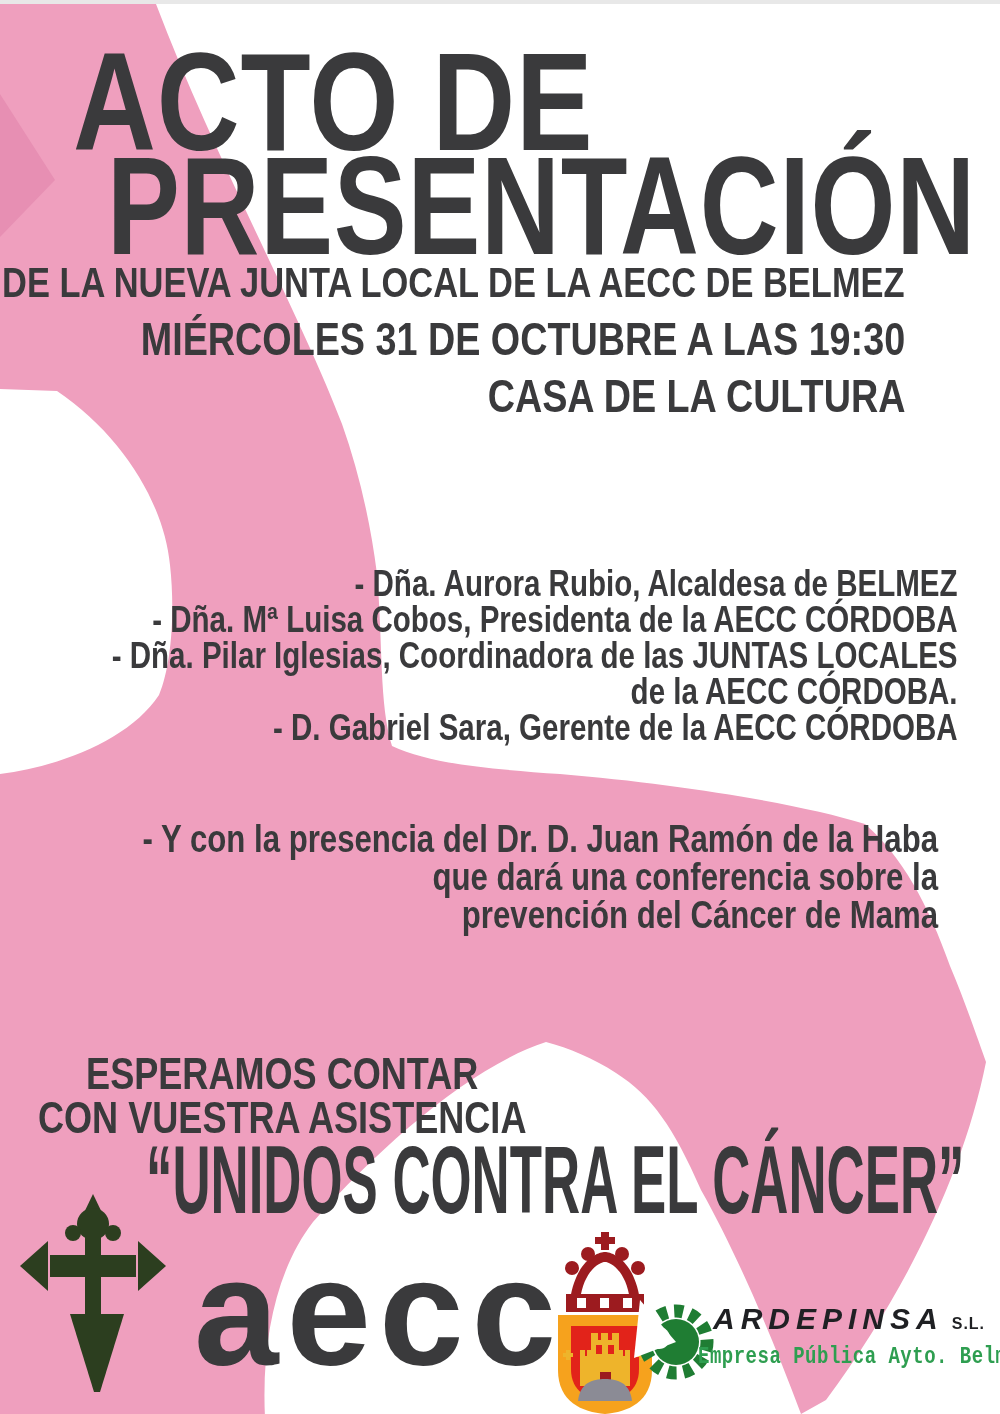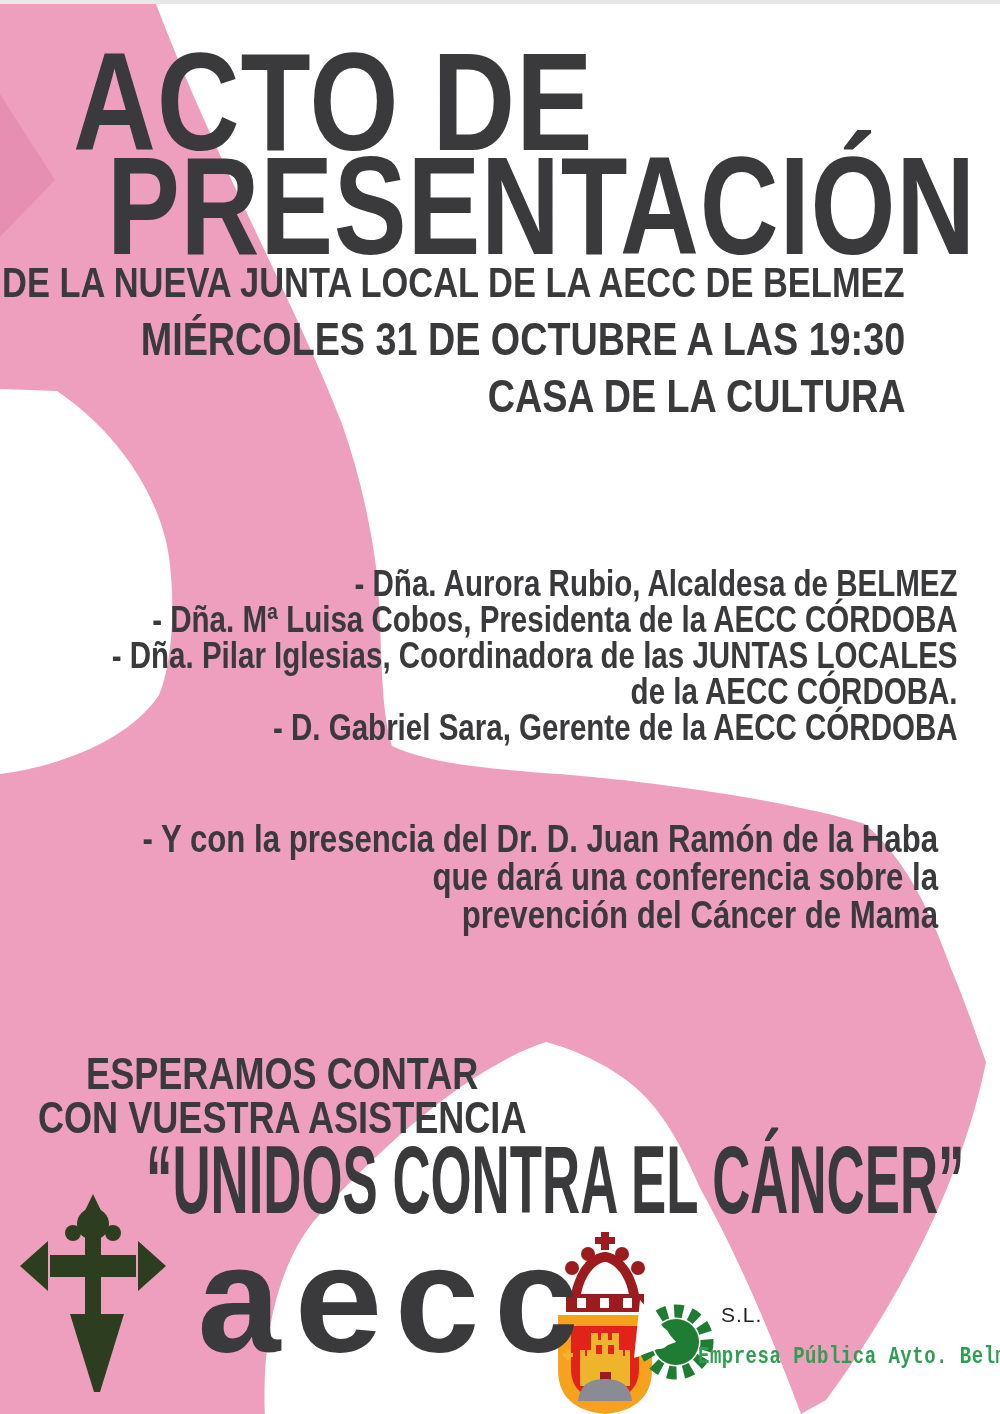--- a/index.html
+++ b/index.html
@@ -23,28 +23,28 @@
   .sub3{right:95px;top:369px;font-size:46px;transform:scaleX(.82);transform-origin:right top;}
   .names{right:42px;top:562px;font-size:36px;line-height:35px;text-align:right;
          transform:scaleX(.82);transform-origin:right top;}
   .conf{right:62px;top:816px;font-size:38px;line-height:44px;text-align:right;
         transform:scaleX(.82);transform-origin:right top;}
   .closing{left:38px;top:1048px;font-size:44px;line-height:42px;text-align:center;
            transform:scaleX(.82);transform-origin:left top;}
   .slogan{left:146px;top:1128px;font-size:96px;line-height:1;
           transform:scaleX(.55);transform-origin:left top;}
   
-  .aecc-name{left:194px;top:1232px;font-family:Liberation Mono, monospace;font-weight:700;
+  .aecc-name{left:194px;top:1232px;font-family:Liberation Sans, sans-serif;font-weight:700;
              font-size:152px;line-height:1;letter-spacing:8px;}
   .aecc-tag{left:252px;top:1352px;font-family:"Liberation Serif",serif;font-style:italic;
             font-size:40px;line-height:1;}
   
   .ard-row{left:713px;top:1300px;display:flex;align-items:baseline;color:#1f2023;}
   .ard-name{font-size:30px;font-weight:700;font-style:italic;letter-spacing:6px;line-height:1;}
-  .ard-sfx{font-size:21px;font-weight:400;letter-spacing:1px;margin-left:8px;line-height:1;}
+  .ard-sfx{font-size:16px;font-weight:700;letter-spacing:1px;margin-left:8px;line-height:1;}
   .ard-tag{left:698px;top:1341px;font-family:"Liberation Mono","DejaVu Sans Mono",monospace;
            font-size:19px;line-height:1;letter-spacing:.5px;color:#2e9e50;
            transform:scaleY(1.3);transform-origin:left top;font-weight:700;}
 </style>
 </head>
 <body>
 
 <div class="poster">
 
   <svg class="svgbg" viewBox="0 0 1000 1414" preserveAspectRatio="none">
@@ -159,17 +159,18 @@
   <div class="abs b closing">
     <div class="t-line">ESPERAMOS CONTAR</div>
     <div class="t-line">CON VUESTRA ASISTENCIA</div>
   </div>
 
   <div class="abs t-line b slogan">“UNIDOS CONTRA EL CÁNCER”</div>
 
   <div class="abs t-line aecc-name">aecc</div>
 
   <div class="abs ard-row">
+    <span class="ard-name">ARDEPINSA</span>
     <span class="ard-sfx">S.L.</span>
   </div>
   <div class="abs t-line ard-tag">Empresa Pública Ayto. Belmez</div>
 
 </div>
 
 </body></html>

